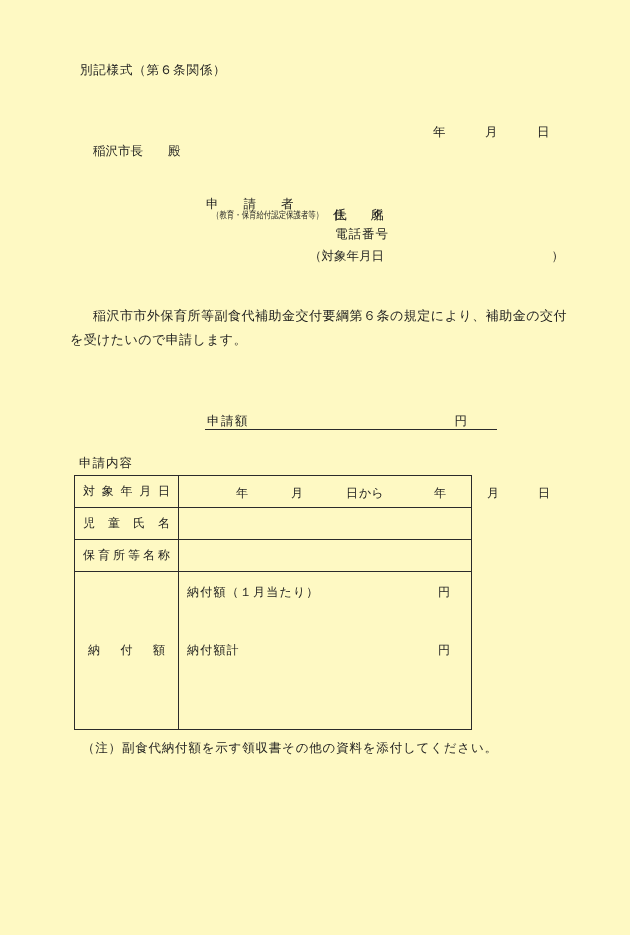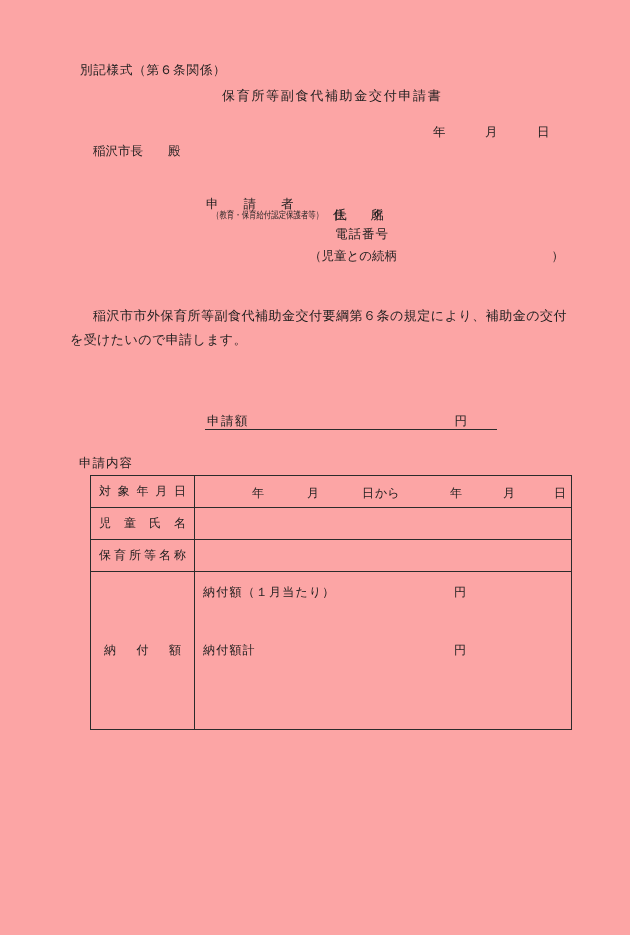--- a/index.html
+++ b/index.html
@@ -1,21 +1,21 @@
 <!DOCTYPE html>
 <html lang="ja"><head>
 <meta charset="utf-8">
 <style>
   * { margin: 0; padding: 0; box-sizing: border-box; }
   html, body { background: #fcfcfc; }
   .page {
     position: relative;
     width: 630px;
     height: 935px;
-    background: #fca5a5;
+    background: #fef9c3;
     color: #1e1e1e;
     font-family: "DejaVu Serif", "Liberation Serif", serif;
     font-size: 12.5px;
     overflow: hidden;
   }
   .abs { position: absolute; white-space: nowrap; }
 
   .form-note   { left: 80px;  top: 62px;  letter-spacing: 0.8px; }
   .doc-title   { left: 222px; top: 87px;  font-size: 13px; letter-spacing: 1.7px; }
 
@@ -45,24 +45,23 @@
   .amount-line {
     position: absolute; left: 205px; top: 411px; width: 292px; height: 19px;
     border-bottom: 1.2px solid #2b2b2b;
   }
   .amount-label { position: absolute; left: 2px; top: 2px; letter-spacing: 1.5px; }
   .amount-unit  { position: absolute; right: 30px; top: 2px; }
 
   .table-caption { left: 79px; top: 455px; letter-spacing: 1px; }
 
   .form-table {
-    position: absolute; left: 74px; top: 475px; width: 482px; height: 255px;
+    position: absolute; left: 74px; top: 475px; width: 398px; height: 255px;
     border: 1.5px solid #2b2b2b; display: flex; flex-direction: column;
     font-size: 12px;
-    margin-left: 16px;
   }
   .t-row { display: flex; border-bottom: 1px solid #2b2b2b; }
   .t-row:last-child { border-bottom: none; }
   .t-row.r1, .t-row.r2, .t-row.r3 { height: 32px; }
   .t-row.r4 { flex: 1; }
   .t-head {
     width: 104px; border-right: 1px solid #2b2b2b;
     display: flex; align-items: center; flex-shrink: 0;
   }
   .t-head > span {
@@ -82,38 +81,37 @@
 
   .attach-note { left: 82px; top: 740px; letter-spacing: 0.8px; }
   .remarks     { left: 77px; top: 818px; letter-spacing: 0.8px; }
 </style>
 </head>
 <body>
 
 <div class="page">
 
   <div class="abs form-note">別記様式（第６条関係）</div>
-  <div class="abs doc-title">保育所等副食代補助金交付申請書</div>
 
   <div>
     <span class="abs date-y">年</span>
     <span class="abs date-m">月</span>
     <span class="abs date-d">日</span>
   </div>
 
   <div class="abs addressee">稲沢市長　　殿</div>
 
   <div>
     <span class="abs applicant-label">申　　請　　者</span>
     <span class="abs applicant-address">住　　所</span>
     <span class="abs applicant-qualifier">（教育・保育給付認定保護者等）</span>
     <span class="abs applicant-name">氏　　名</span>
     <span class="abs applicant-phone">電話番号</span>
     <span class="abs relationship-line">
-      <span>（児童との続柄</span>
+      <span>（対象年月日</span>
       <span class="relationship-close">）</span>
     </span>
   </div>
 
   <div class="body-par">稲沢市市外保育所等副食代補助金交付要綱第６条の規定により、補助金の交付を受けたいので申請します。</div>
 
   <div class="amount-line">
     <span class="amount-label">申請額</span>
     <span class="amount-unit">円</span>
   </div>
@@ -153,14 +151,15 @@
       </div>
       <div class="t-cell">
         <span class="pay-line1-label">納付額（１月当たり）</span>
         <span class="pay-line1-unit">円</span>
         <span class="pay-line2-label">納付額計</span>
         <span class="pay-line2-unit">円</span>
       </div>
     </div>
   </div>
 
+  <div class="abs attach-note">（注）副食代納付額を示す領収書その他の資料を添付してください。</div>
 
 </div>
 
 </body></html>

